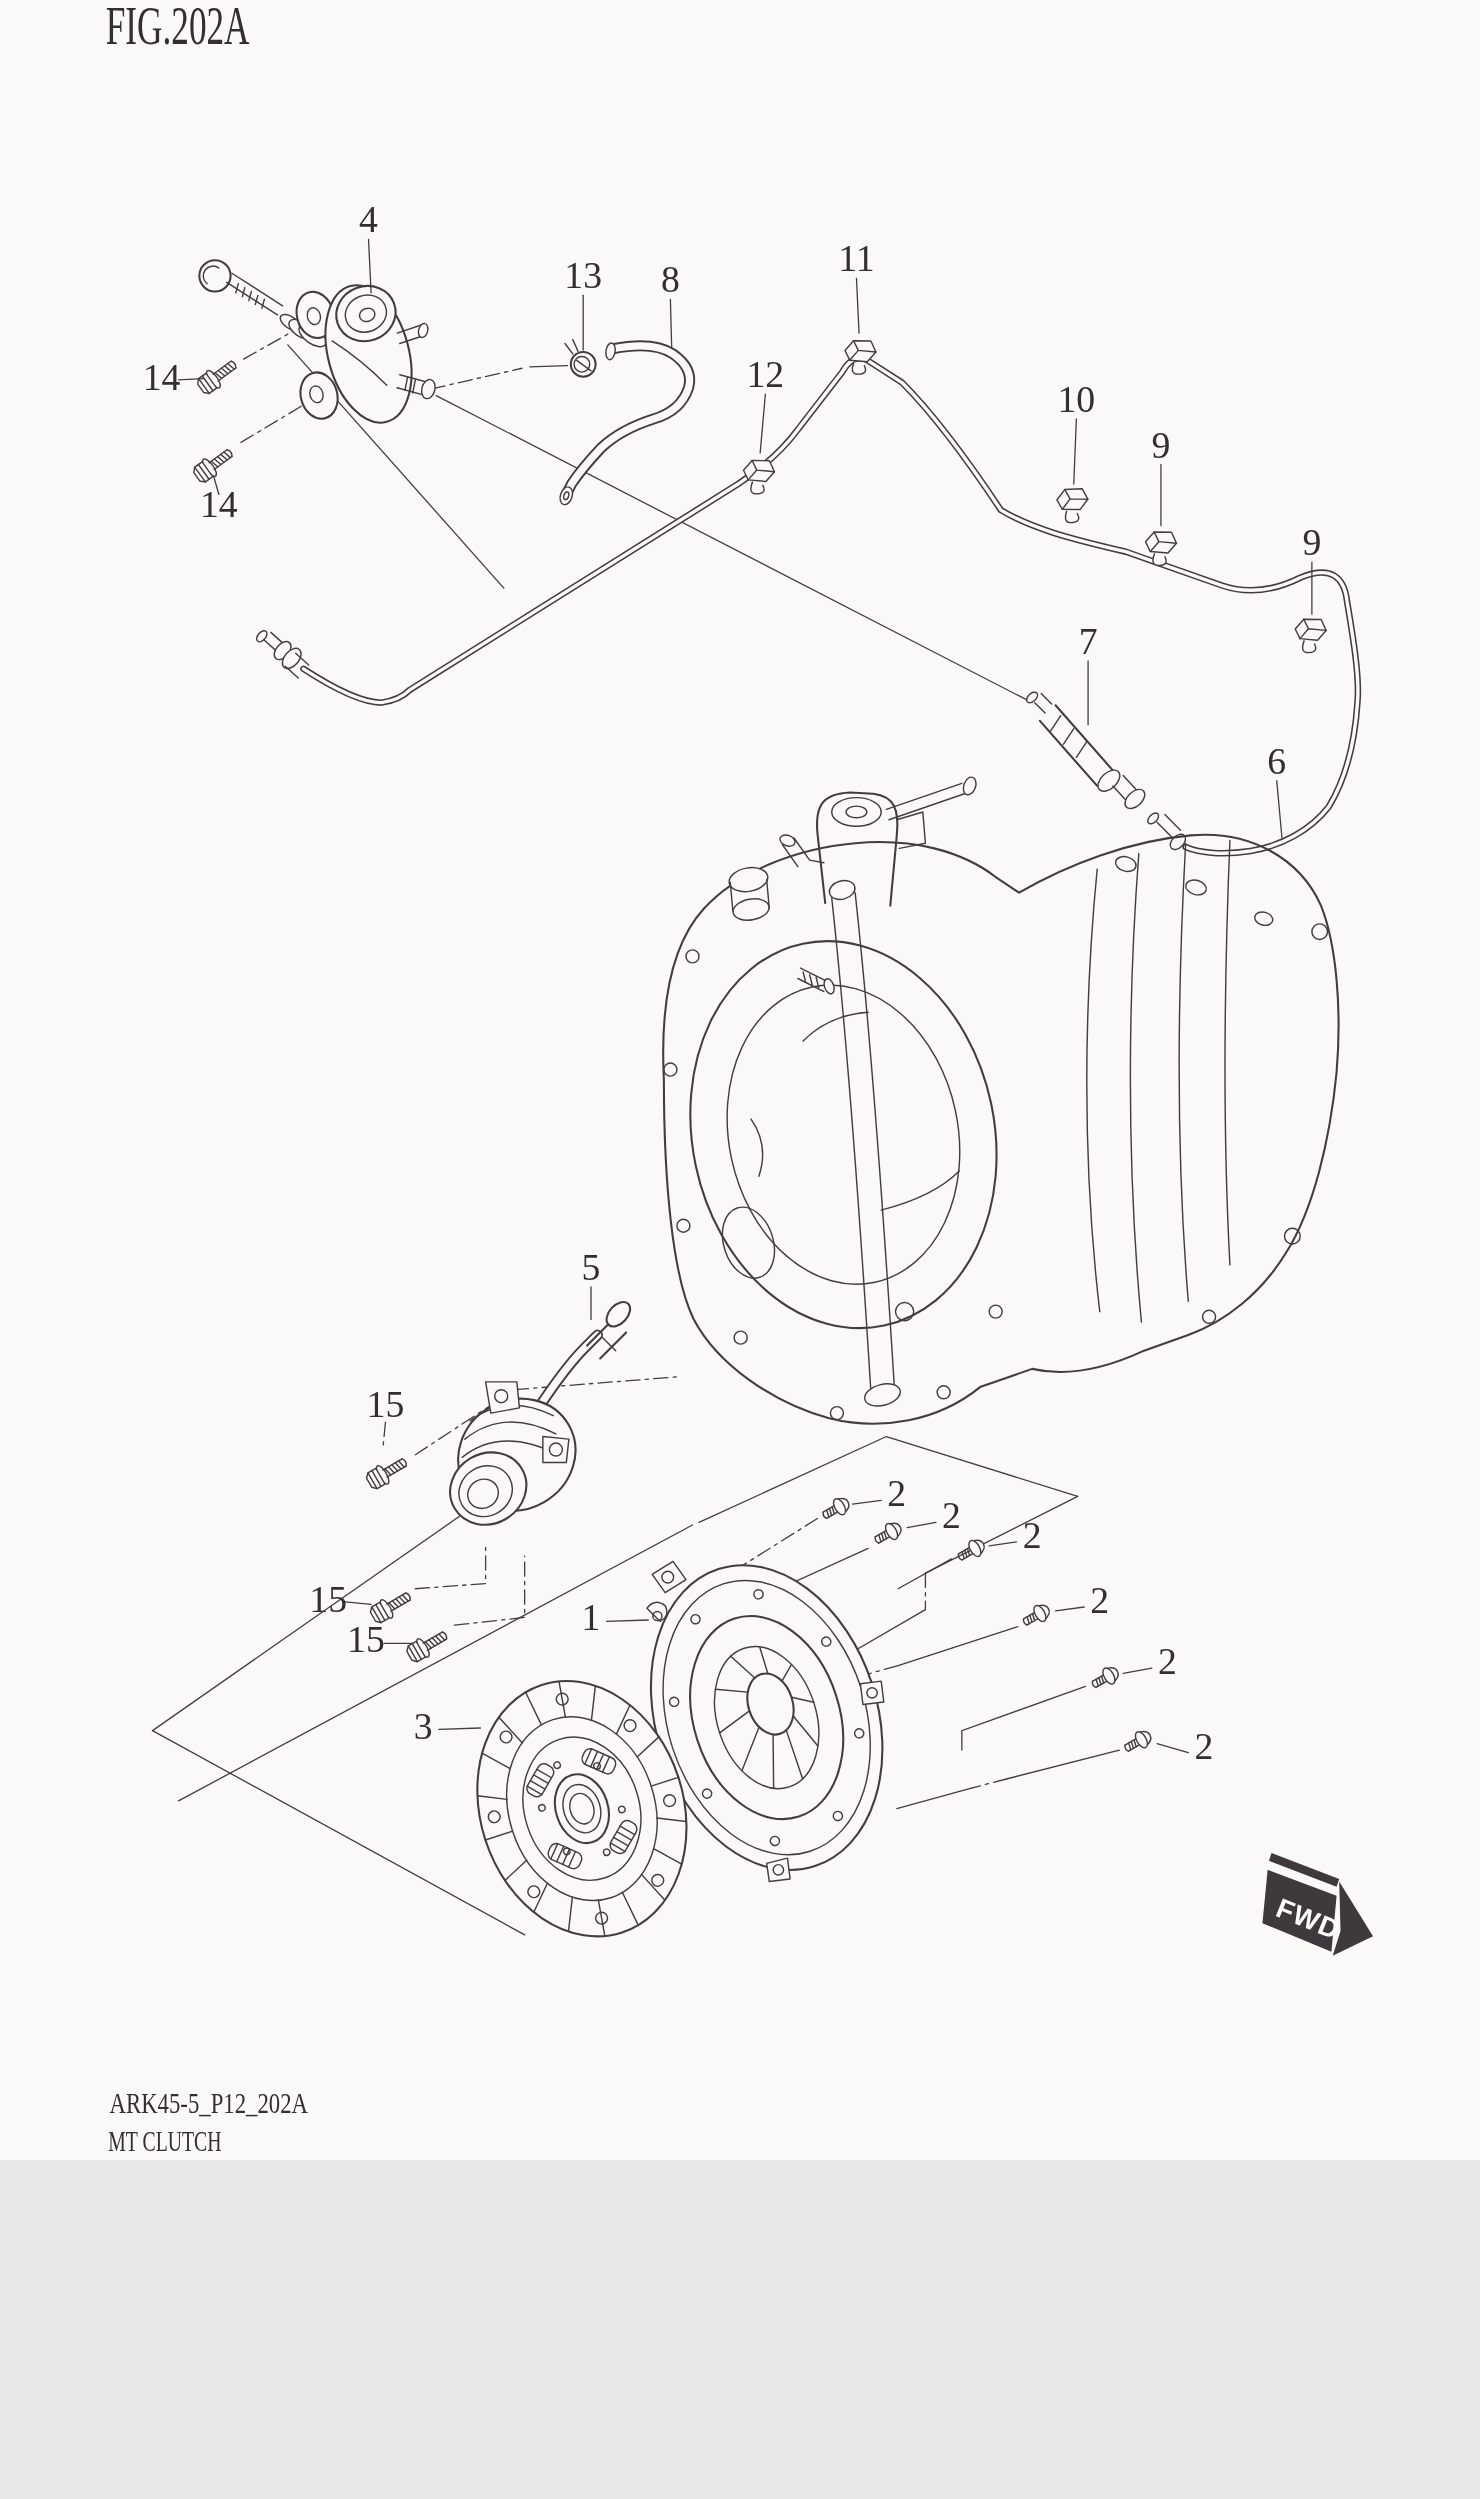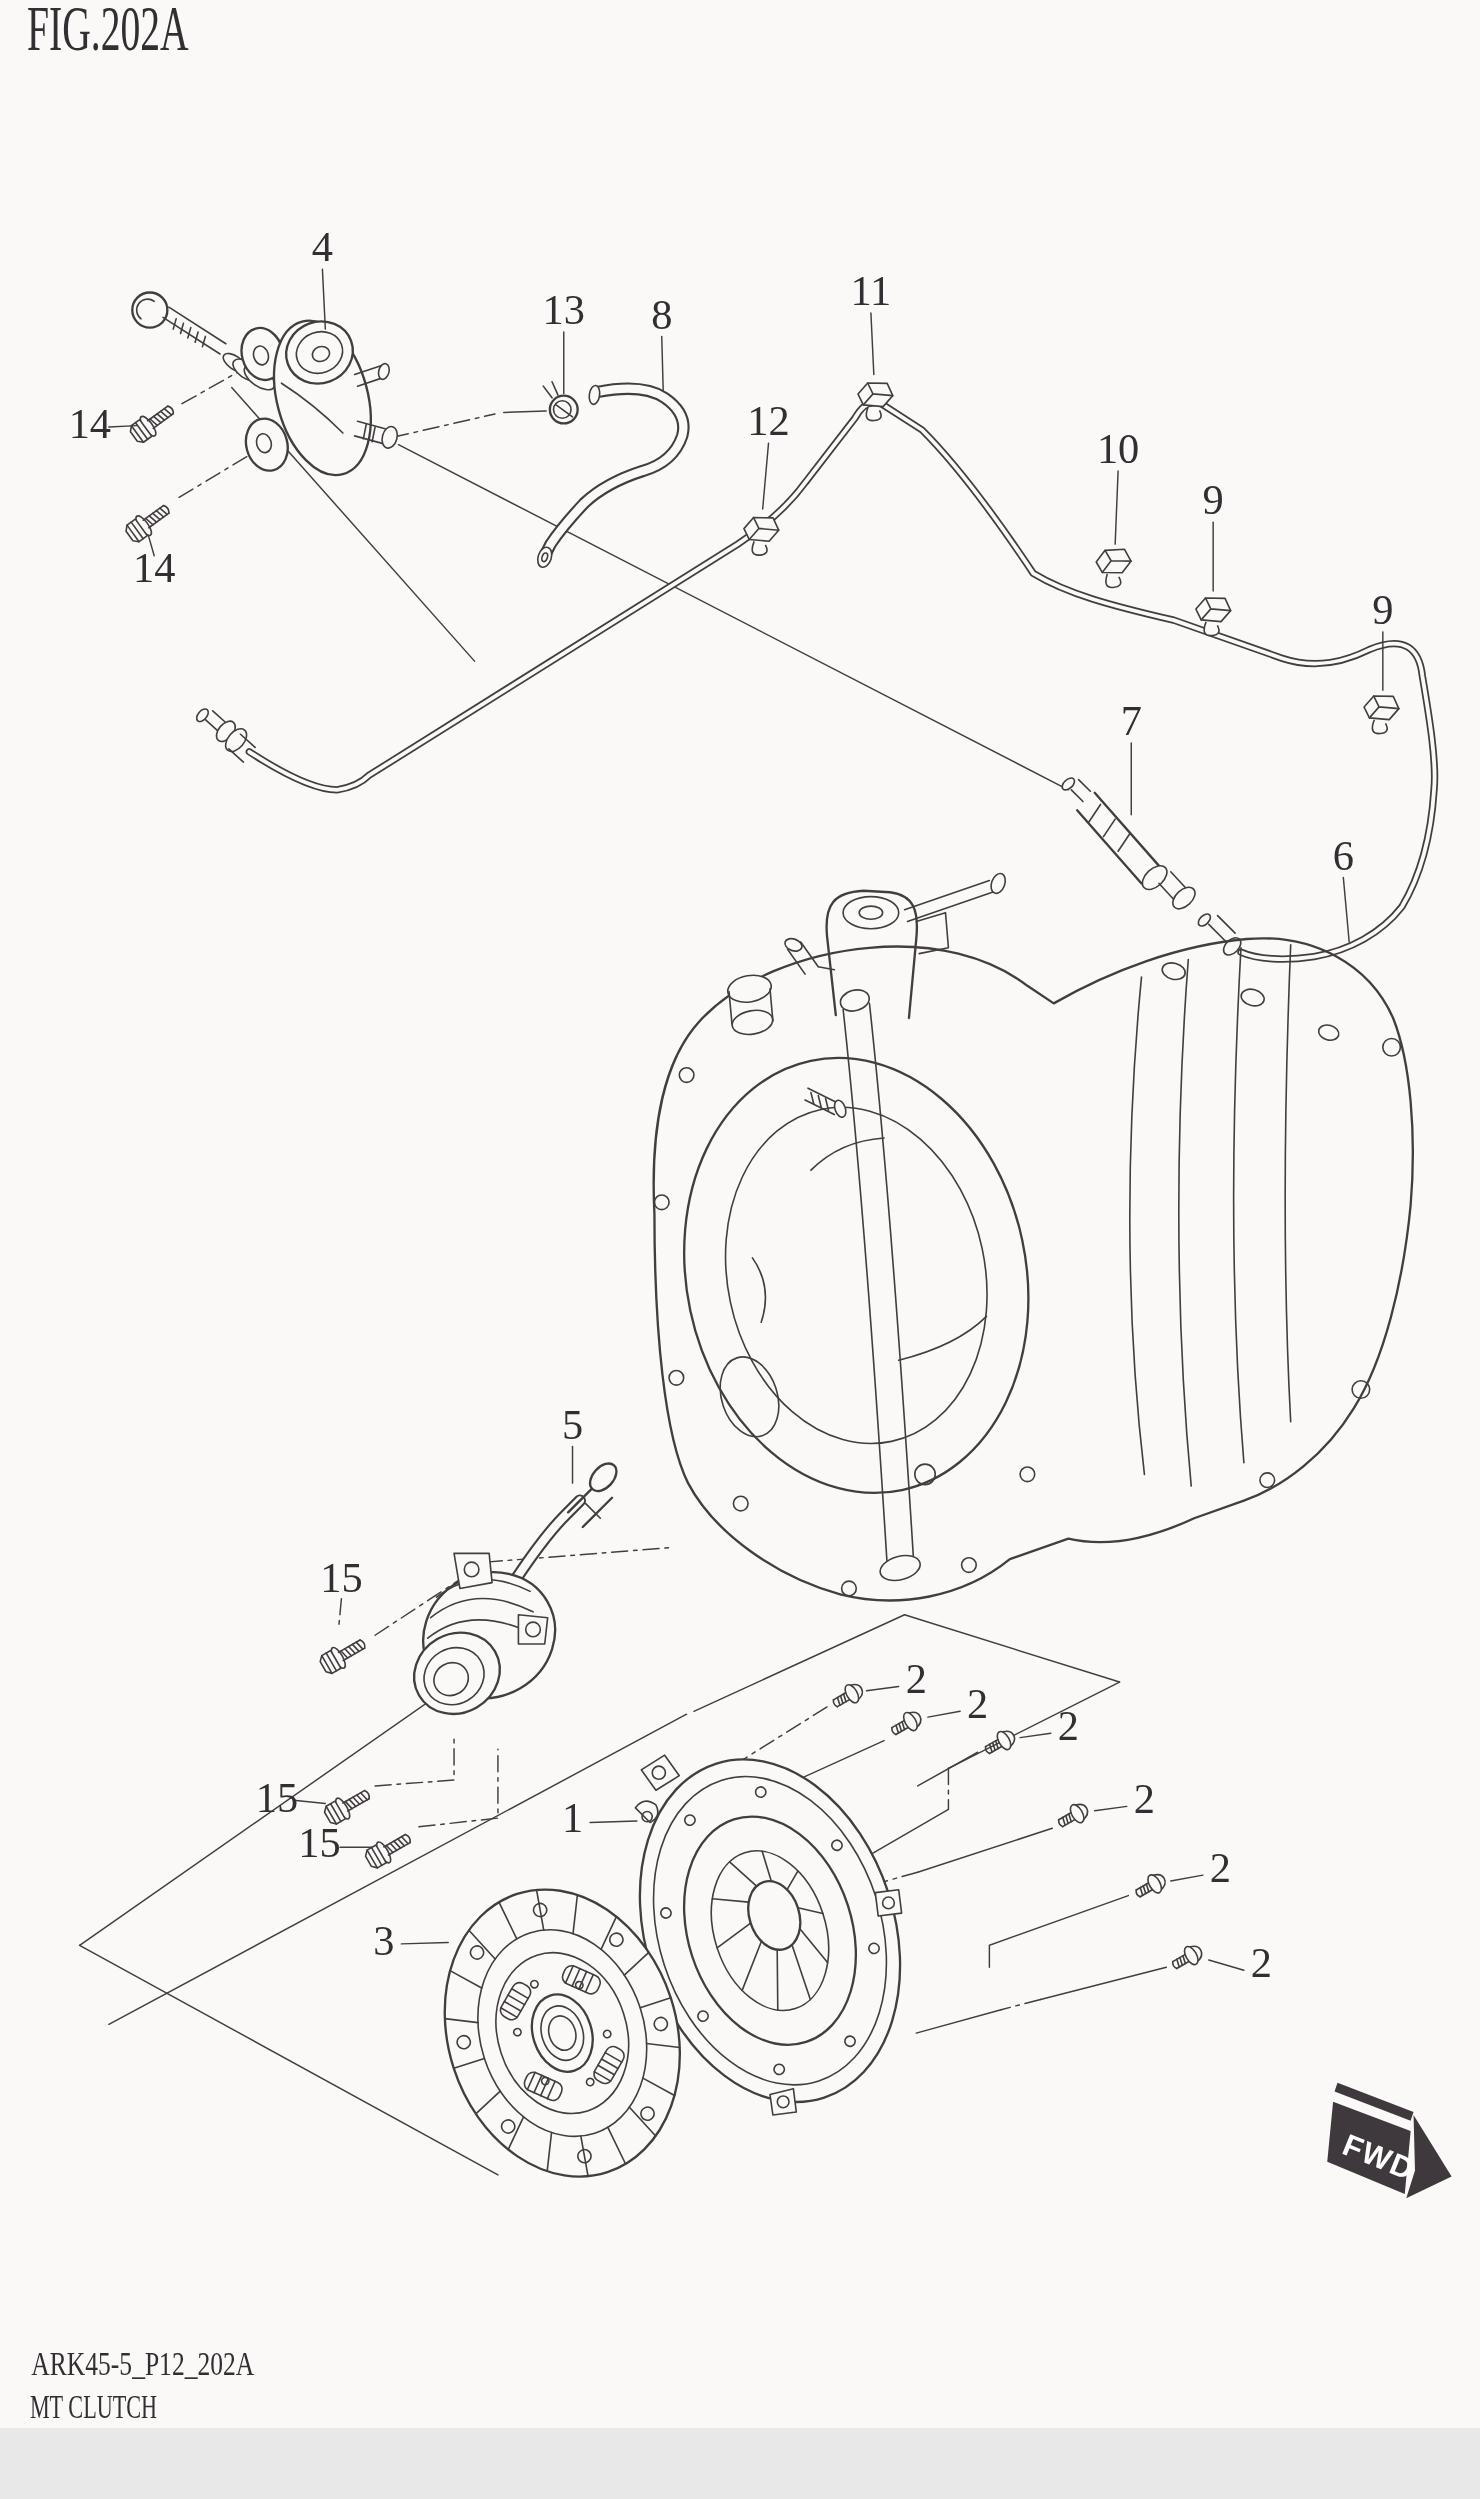--- a/index.html
+++ b/index.html
@@ -1,16 +1,16 @@
 <!DOCTYPE html>
 <html style="font-size:12px"><head>
 <meta charset="utf-8">
 <style>
   html,body{margin:0;padding:0;background:#e8e8e8;}
-  .page{position:relative;width:1480px;height:2428px;background:#faf9f8;overflow:hidden;}
+  .page{position:relative;width:1480px;height:2160px;background:#faf9f8;overflow:hidden;}
   svg{display:block;width:100%;height:100%;}
   .ln{stroke:#443d40;fill:none;stroke-width:1.6;stroke-linecap:round;stroke-linejoin:round;}
   .ln2{stroke:#443d40;fill:none;stroke-width:1.1;stroke-linecap:round;stroke-linejoin:round;}
   .lnw{stroke:#443d40;fill:#faf9f8;stroke-width:1.6;stroke-linejoin:round;}
   .lnw2{stroke:#443d40;fill:#faf9f8;stroke-width:1.1;stroke-linejoin:round;}
   .ld{stroke:#443d40;fill:none;stroke-width:1;stroke-linecap:round;}
   .dd{stroke:#443d40;fill:none;stroke-width:1;stroke-dasharray:11 4 2.5 4;stroke-linecap:round;}
   .pipe-o{stroke:#443d40;fill:none;stroke-width:5;stroke-linecap:round;stroke-linejoin:round;}
   .pipe-i{stroke:#faf9f8;fill:none;stroke-width:2.6;stroke-linecap:round;stroke-linejoin:round;}
   .hose-o{stroke:#443d40;fill:none;stroke-width:8.5;stroke-linecap:round;}

